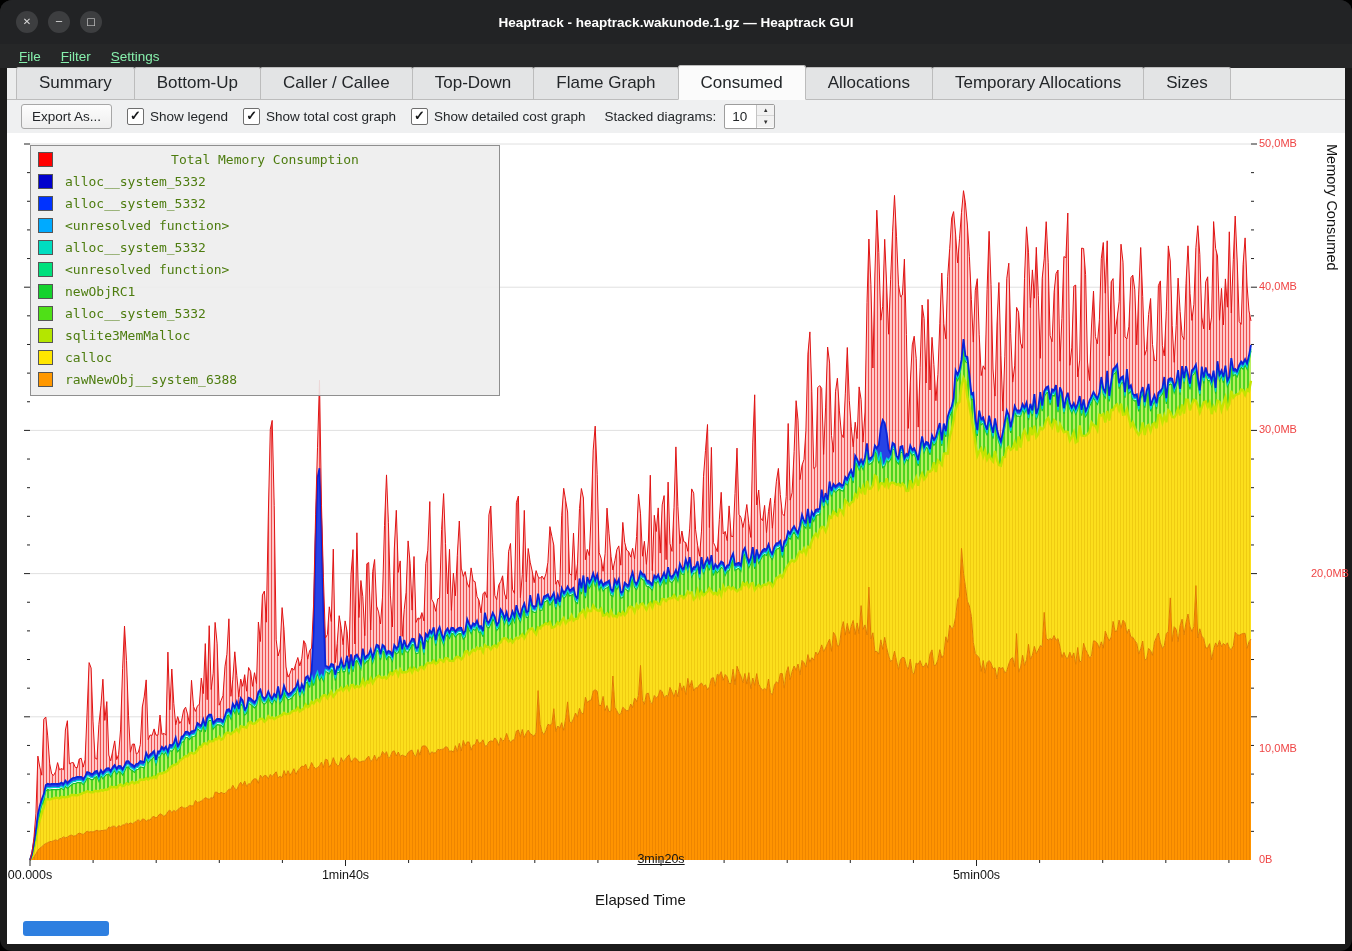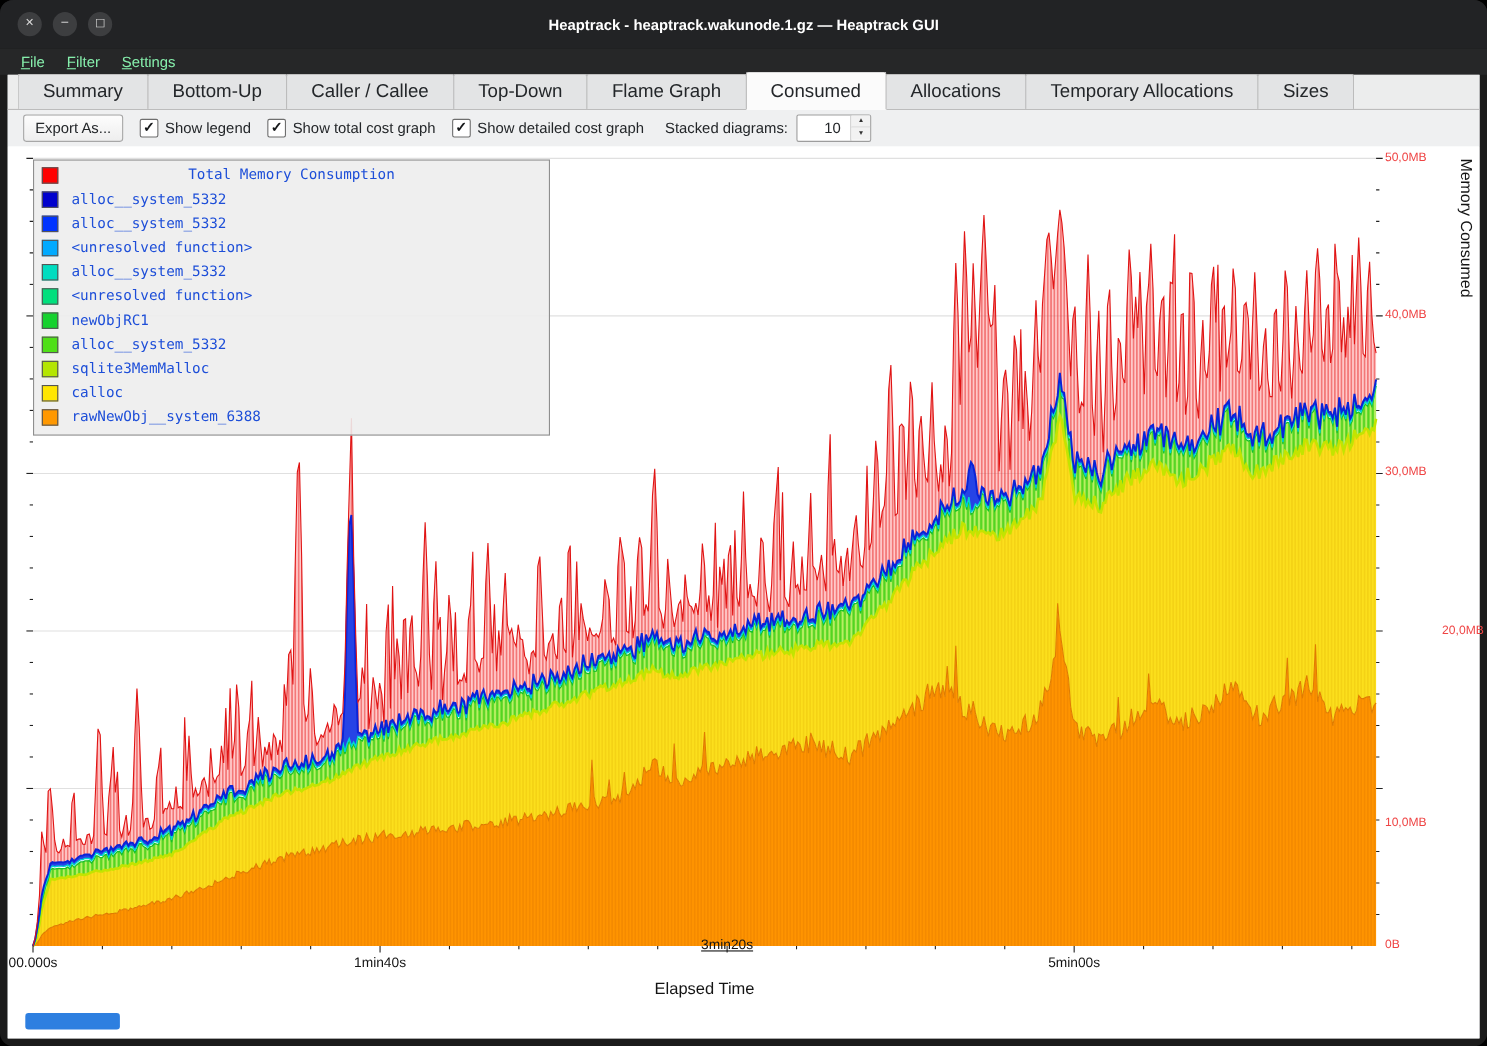--- a/index.html
+++ b/index.html
@@ -15,26 +15,26 @@
   .app-body{position:absolute;top:68px;left:7px;right:7px;bottom:7px;background:#eff0f1;}
   .tabbar{height:31px;display:flex;align-items:flex-end;padding-left:9px;border-bottom:1px solid #bcbcbc;background:#eceded;}
   .tab{font-size:17px;color:#232629;padding:5px 22px 6px;border:1px solid #bcbcbc;border-bottom:none;background:#e3e4e5;margin-right:-1px;border-radius:2.5px 2.5px 0 0;white-space:nowrap;}
   .tab.active{background:#fbfbfb;margin-bottom:-1px;padding-top:7px;border-bottom:1px solid #fbfbfb;}
   .toolbar{height:33px;display:flex;align-items:center;gap:15px;padding-left:14px;background:#eff0f1;font-size:13.5px;color:#232629;}
   .btn{font-size:13.5px;padding:4px 10px;border:1px solid #a7a7a7;border-radius:3px;background:linear-gradient(#fdfdfd,#eeeeee);color:#232629;cursor:pointer;}
   .check{display:flex;align-items:center;gap:6px;cursor:pointer;}
   .box{width:15px;height:15px;border:1px solid #6e6e6e;background:#fff;border-radius:2px;font-size:13px;line-height:14px;text-align:center;color:#16181a;font-weight:bold;flex:none;}
   .spin-label{margin-left:4px;}
   .spinbox{display:flex;border:1px solid #9d9d9d;background:#fff;border-radius:2px;height:23px;align-items:stretch;margin-left:-7px;}
-  .spin-val{width:24px;padding-left:24px;font-size:13.5px;display:flex;align-items:center;}
+  .spin-val{width:24px;padding-left:7px;font-size:13.5px;display:flex;align-items:center;}
   .spin-btns{display:flex;flex-direction:column;border-left:1px solid #c4c4c4;}
   .spin-btns button{border:none;background:#f2f2f2;font-size:6px;width:17px;height:11px;padding:0;color:#333;cursor:pointer;}
   .spin-btns button:first-child{border-bottom:1px solid #d6d6d6;}
   .chart-panel{position:absolute;top:65px;left:0;right:0;bottom:0;background:#ffffff;}
-  .legend{position:absolute;left:23px;top:12px;width:468px;background:rgba(237,237,237,0.9);border:1px solid #8f8f8f;padding:2px 0 5px;font-family:"DejaVu Sans Mono",monospace;font-size:13px;color:#1d4ed8;z-index:5;}
+  .legend{position:absolute;left:23px;top:12px;width:468px;background:rgba(237,237,237,0.9);border:1px solid #8f8f8f;padding:2px 0 5px;font-family:"DejaVu Sans Mono",monospace;font-size:13px;color:#4d7c0f;z-index:5;}
   .legend-header{position:relative;height:22px;display:flex;align-items:center;padding:0 7px;}
   .legend-title{position:absolute;left:0;right:0;text-align:center;}
   .legend-row{display:flex;align-items:center;height:22px;padding:0 7px;}
   .chip{width:15px;height:15px;border:1px solid #555;margin-right:12px;flex:none;box-sizing:border-box;}
   .ytick{position:absolute;font-size:11px;color:#ef4444;white-space:nowrap;}
   .xtick{position:absolute;font-size:12.5px;color:#141414;width:90px;text-align:center;}
   .yaxis-title{position:absolute;right:5px;top:11px;height:716px;display:flex;align-items:center;writing-mode:vertical-rl;font-size:14.5px;color:#141414;}
   .xaxis-title{position:absolute;top:758px;left:23px;width:1221px;text-align:center;font-size:15px;color:#141414;}
   .progress{position:absolute;left:16px;top:788px;width:86px;height:15px;border-radius:3px;}
 </style>

